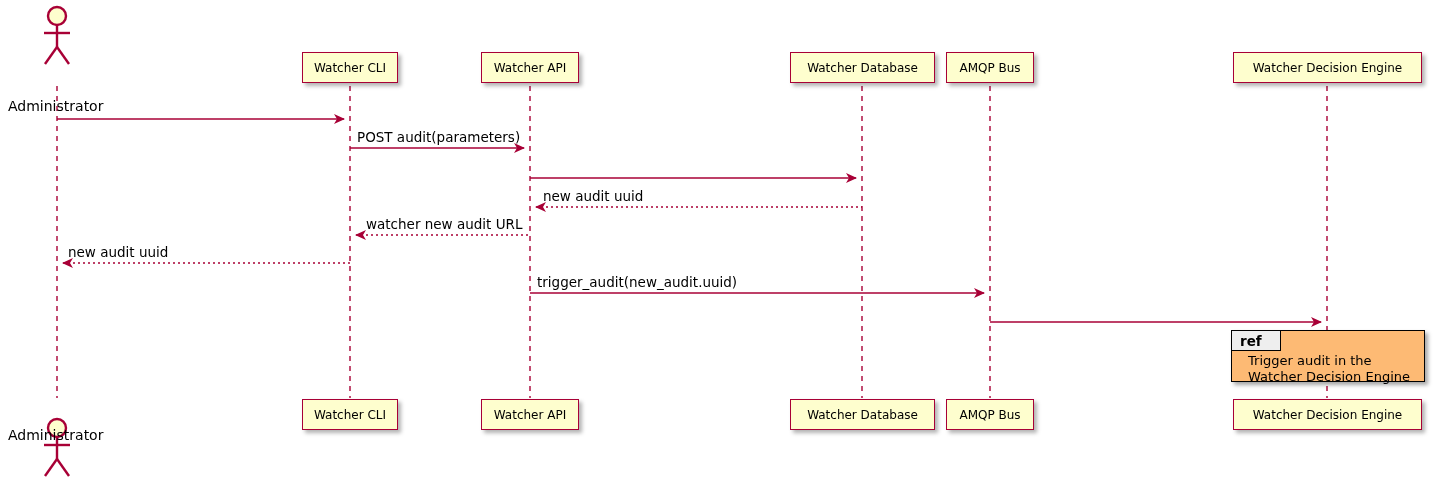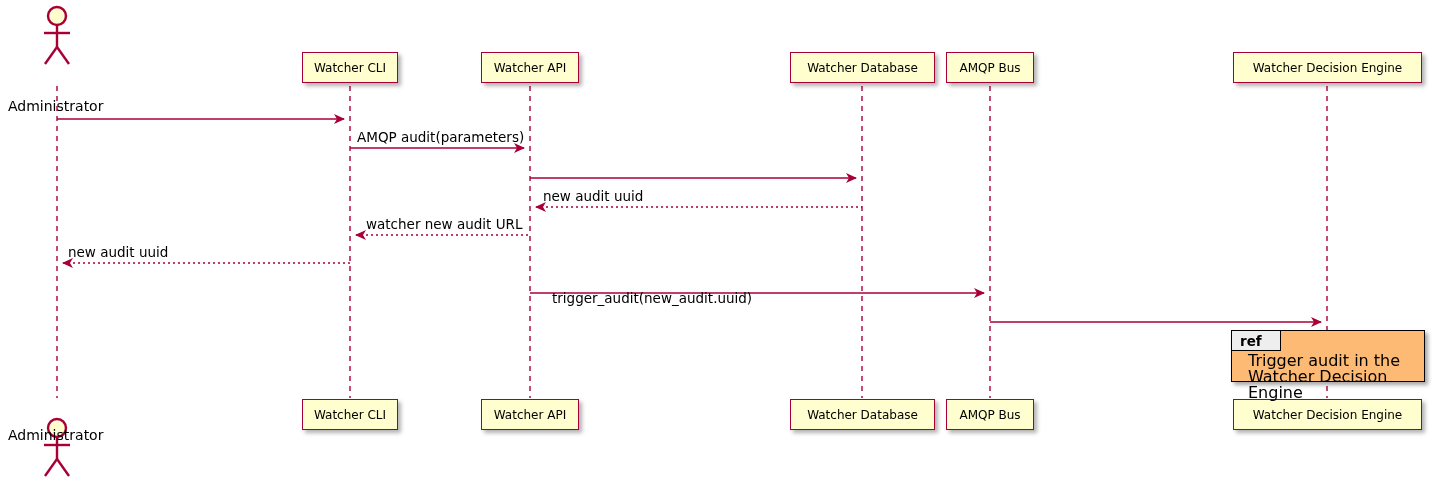--- a/index.html
+++ b/index.html
@@ -74,21 +74,21 @@
     display: flex;
     align-items: center;
     padding-left: 8px;
     padding-right: 18px;
     box-sizing: border-box;
   }
   .ref-body {
     position: absolute;
     left: 0; right: 0;
     top: 22px;
-    font-size: 16px;
+    font-size: 13px;
     color: #000;
     padding-left: 16px;
     line-height: 16px;
     white-space: pre-line;
   }
 </style>
 </head>
 <body>
 
 <div id="diagram">
@@ -148,25 +148,25 @@
   <div class="participant" style="left:790px; top:52px; width:145px; height:31px;">Watcher Database</div>
   <div class="participant" style="left:946px; top:52px; width:88px; height:31px;">AMQP Bus</div>
   <div class="participant" style="left:1233px; top:52px; width:189px; height:31px;">Watcher Decision Engine</div>
 
   <div class="participant" style="left:302px; top:399px; width:96px; height:31px;">Watcher CLI</div>
   <div class="participant" style="left:481px; top:399px; width:98px; height:31px;">Watcher API</div>
   <div class="participant" style="left:790px; top:399px; width:145px; height:31px;">Watcher Database</div>
   <div class="participant" style="left:946px; top:399px; width:88px; height:31px;">AMQP Bus</div>
   <div class="participant" style="left:1233px; top:399px; width:189px; height:31px;">Watcher Decision Engine</div>
 
-  <div class="msg-label" style="left:357px; top:131px;">AMQP audit(parameters)</div>
+  <div class="msg-label" style="left:357px; top:131px;">POST audit(parameters)</div>
   <div class="msg-label" style="left:543px; top:190px;">new audit uuid</div>
   <div class="msg-label" style="left:366px; top:218px;">watcher new audit URL</div>
   <div class="msg-label" style="left:68px; top:246px;">new audit uuid</div>
-  <div class="msg-label" style="left:537px; top:292px;margin-left:15px;">trigger_audit(new_audit.uuid)</div>
+  <div class="msg-label" style="left:537px; top:276px;">trigger_audit(new_audit.uuid)</div>
 
   <div class="ref-box" style="left:1231px; top:330px; width:194px; height:52px;">
     <div class="ref-tab">ref</div>
     <div class="ref-body">Trigger audit in the
 Watcher Decision Engine</div>
   </div>
 
 </div>
 
 </body></html>

